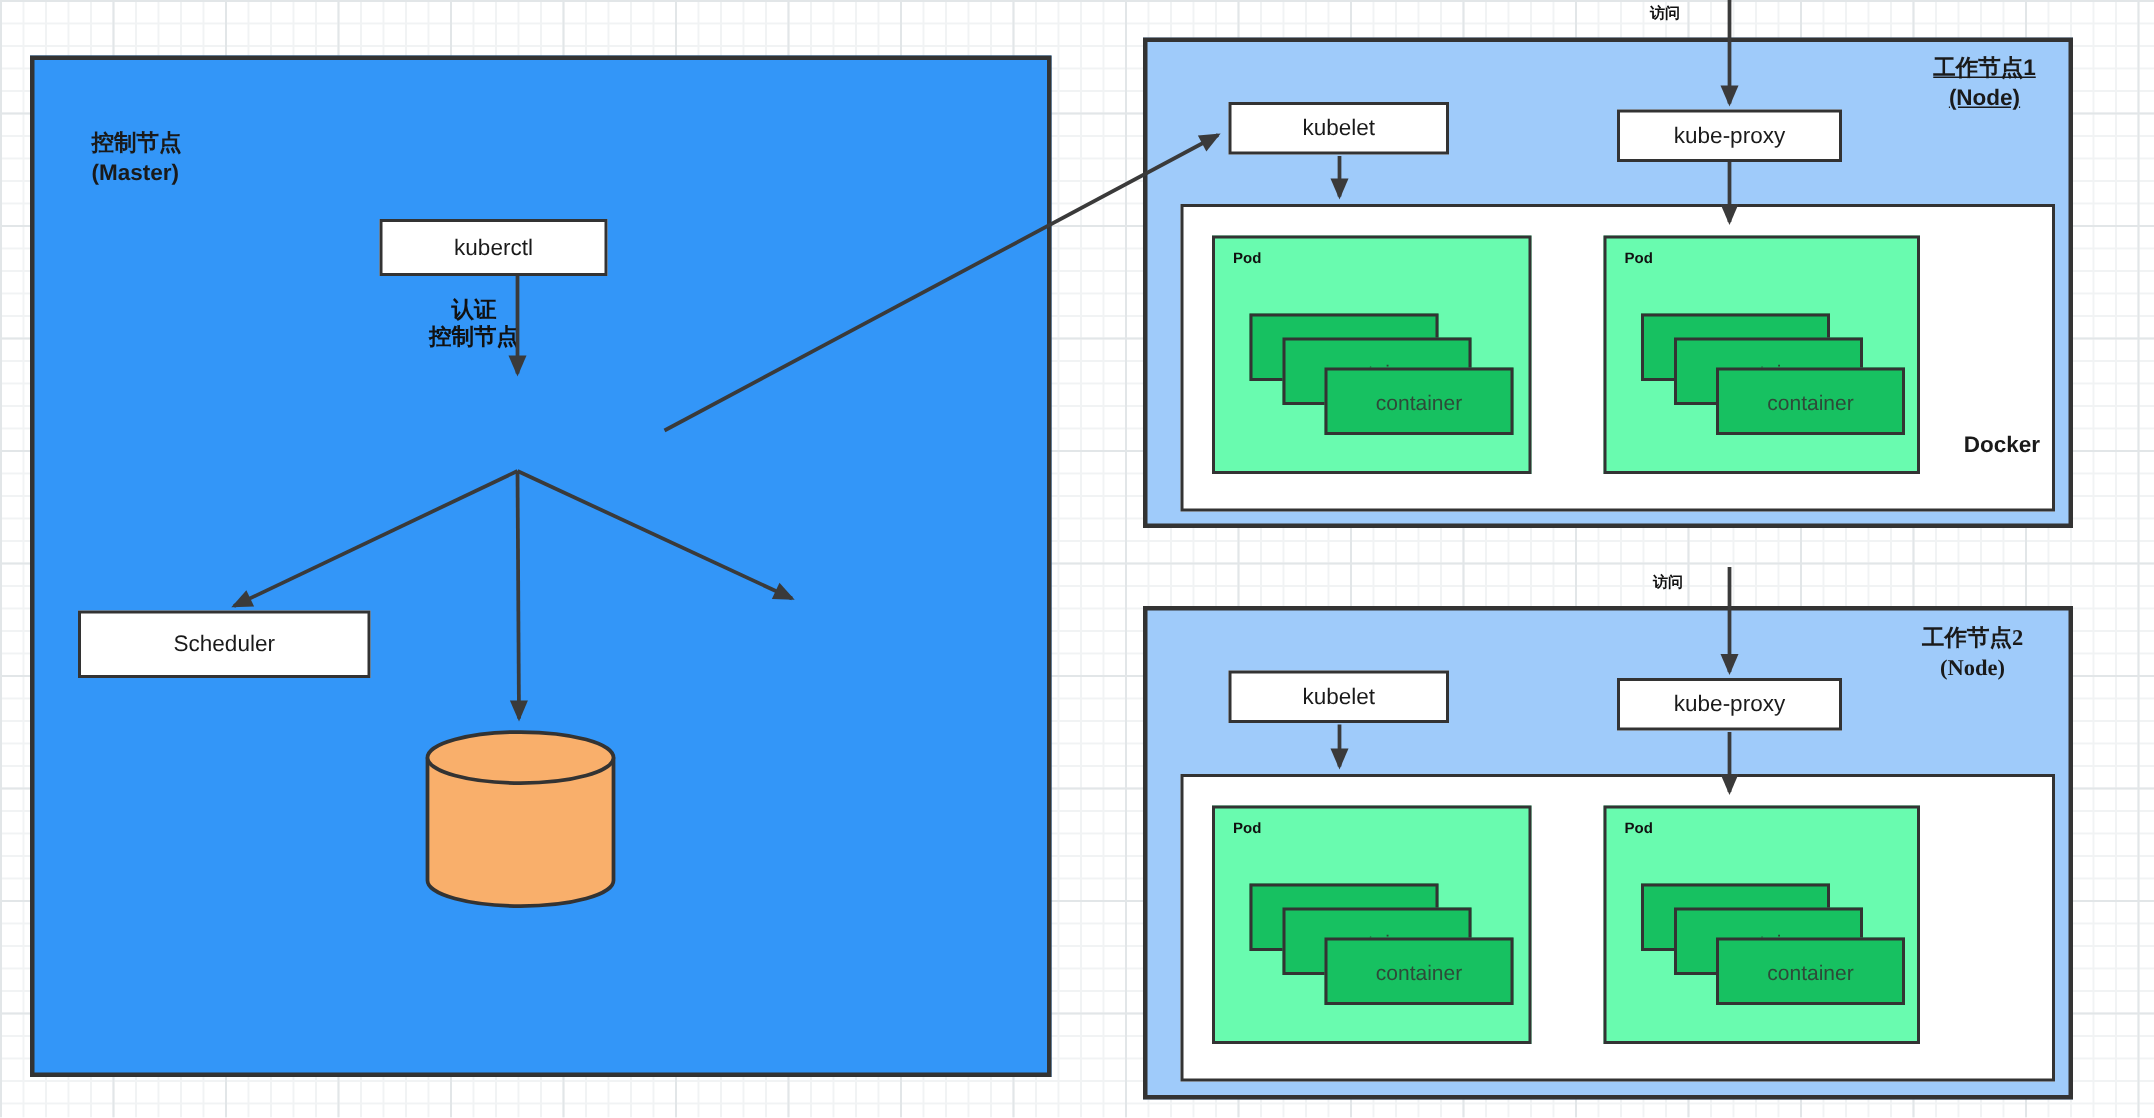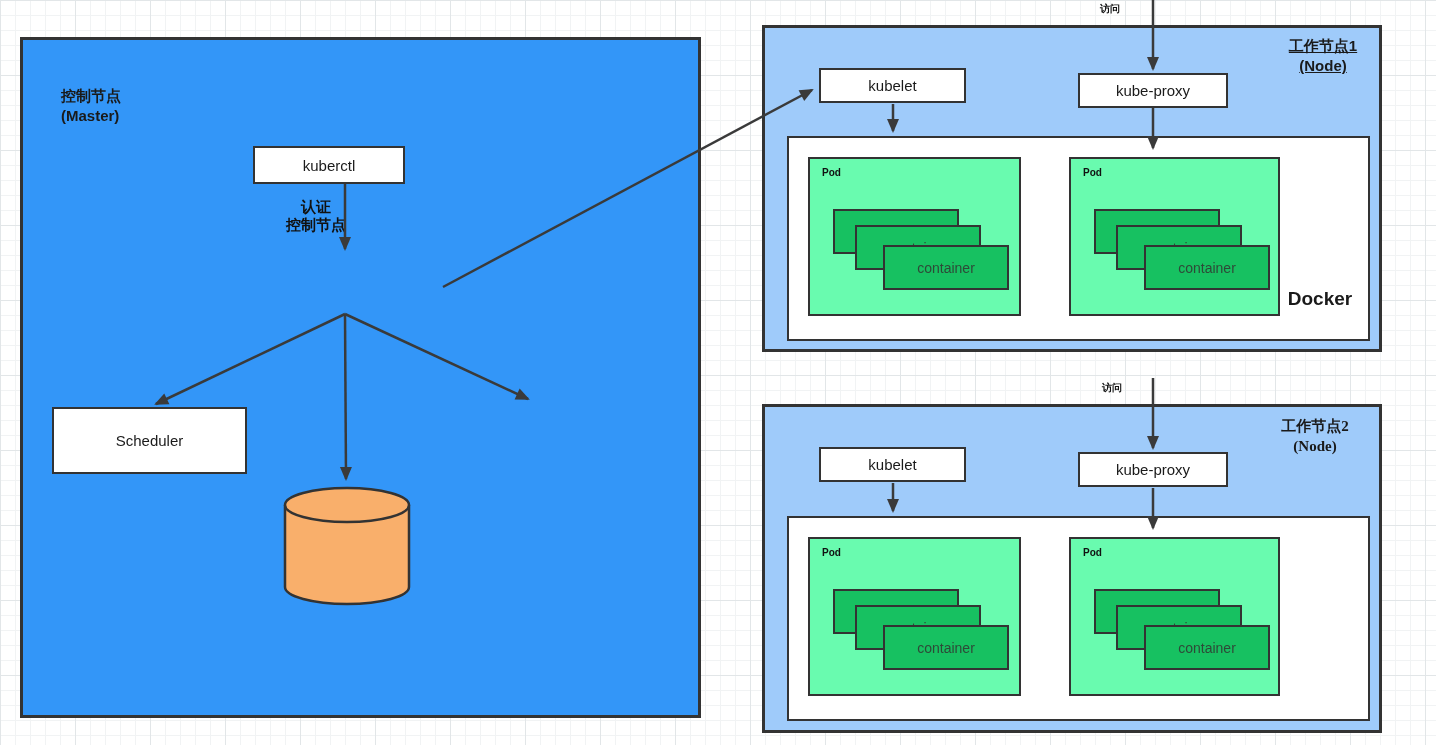--- a/index.html
+++ b/index.html
@@ -33,21 +33,21 @@
   .group-title{position:absolute;font-weight:bold;font-size:15px;line-height:20px;color:var(--text);}
   .master-title{left:38px;top:46px;text-align:left;}
   .node-title{width:110px;text-align:center;}
   .nt1{left:1268px;top:36px;text-decoration:underline;}
   .nt2{left:1260px;top:416px;font-family:Liberation Serif, serif;}
   .auth-label{left:271px;top:198px;width:90px;text-align:center;font-weight:bold;
     font-size:15px;line-height:18px;color:#111;}
   .docker-box{position:absolute;background:var(--box-fill);border:2px solid var(--border);box-sizing:border-box;}
   .db1{left:787px;top:136px;width:583px;height:205px;}
   .db2{left:787px;top:516px;width:583px;height:205px;}
-  .docker-label{left:1280px;top:288px;width:80px;text-align:center;font-weight:bold;font-size:19px;}
+  .docker-label{left:1280px;top:288px;width:80px;text-align:right;font-weight:bold;font-size:15px;}
   .pod{position:absolute;width:213px;height:159px;background:var(--pod-fill);
     border:2px solid var(--border);box-sizing:border-box;}
   .pod-label{position:absolute;left:12px;top:8px;font-weight:bold;font-size:10px;color:#111;}
   .container-box{
     position:absolute;width:126px;height:45px;background:var(--container-fill);
     border:2px solid var(--border);box-sizing:border-box;display:flex;align-items:center;
     justify-content:center;font-size:14px;color:#2e4a38;
   }
   .c-back{left:23px;top:50px;} .c-mid{left:45px;top:66px;} .c-front{left:73px;top:86px;}
   .access-label{width:44px;text-align:left;font-weight:600;font-size:10px;color:#111;}
@@ -134,21 +134,21 @@
     <div class="container-box c-front">
         <span>container</span>
       </div>
   </div>
 
   <div class="label-box" style="left:253px;top:146px;width:152px;height:38px;">kuberctl</div>
   <div class="abs auth-label">
     <div>认证</div>
     <div>控制节点</div>
   </div>
-  <div class="label-box" style="left:52px;top:407px;width:195px;height:67px;">Scheduler</div>
+  <div class="label-box" style="left:52px;top:407px;width:195px;height:45px;">Scheduler</div>
   <div class="abs etcd-label">etcd</div>
 
   <div class="label-box" style="left:819px;top:68px;width:147px;height:35px;">kubelet</div>
   <div class="label-box" style="left:1078px;top:73px;width:150px;height:35px;">kube-proxy</div>
 
   <div class="label-box" style="left:819px;top:447px;width:147px;height:35px;">kubelet</div>
   <div class="label-box" style="left:1078px;top:452px;width:150px;height:35px;">kube-proxy</div>
 
   <div class="abs access-label al1">访问</div>
   <div class="abs access-label al2">访问</div>

